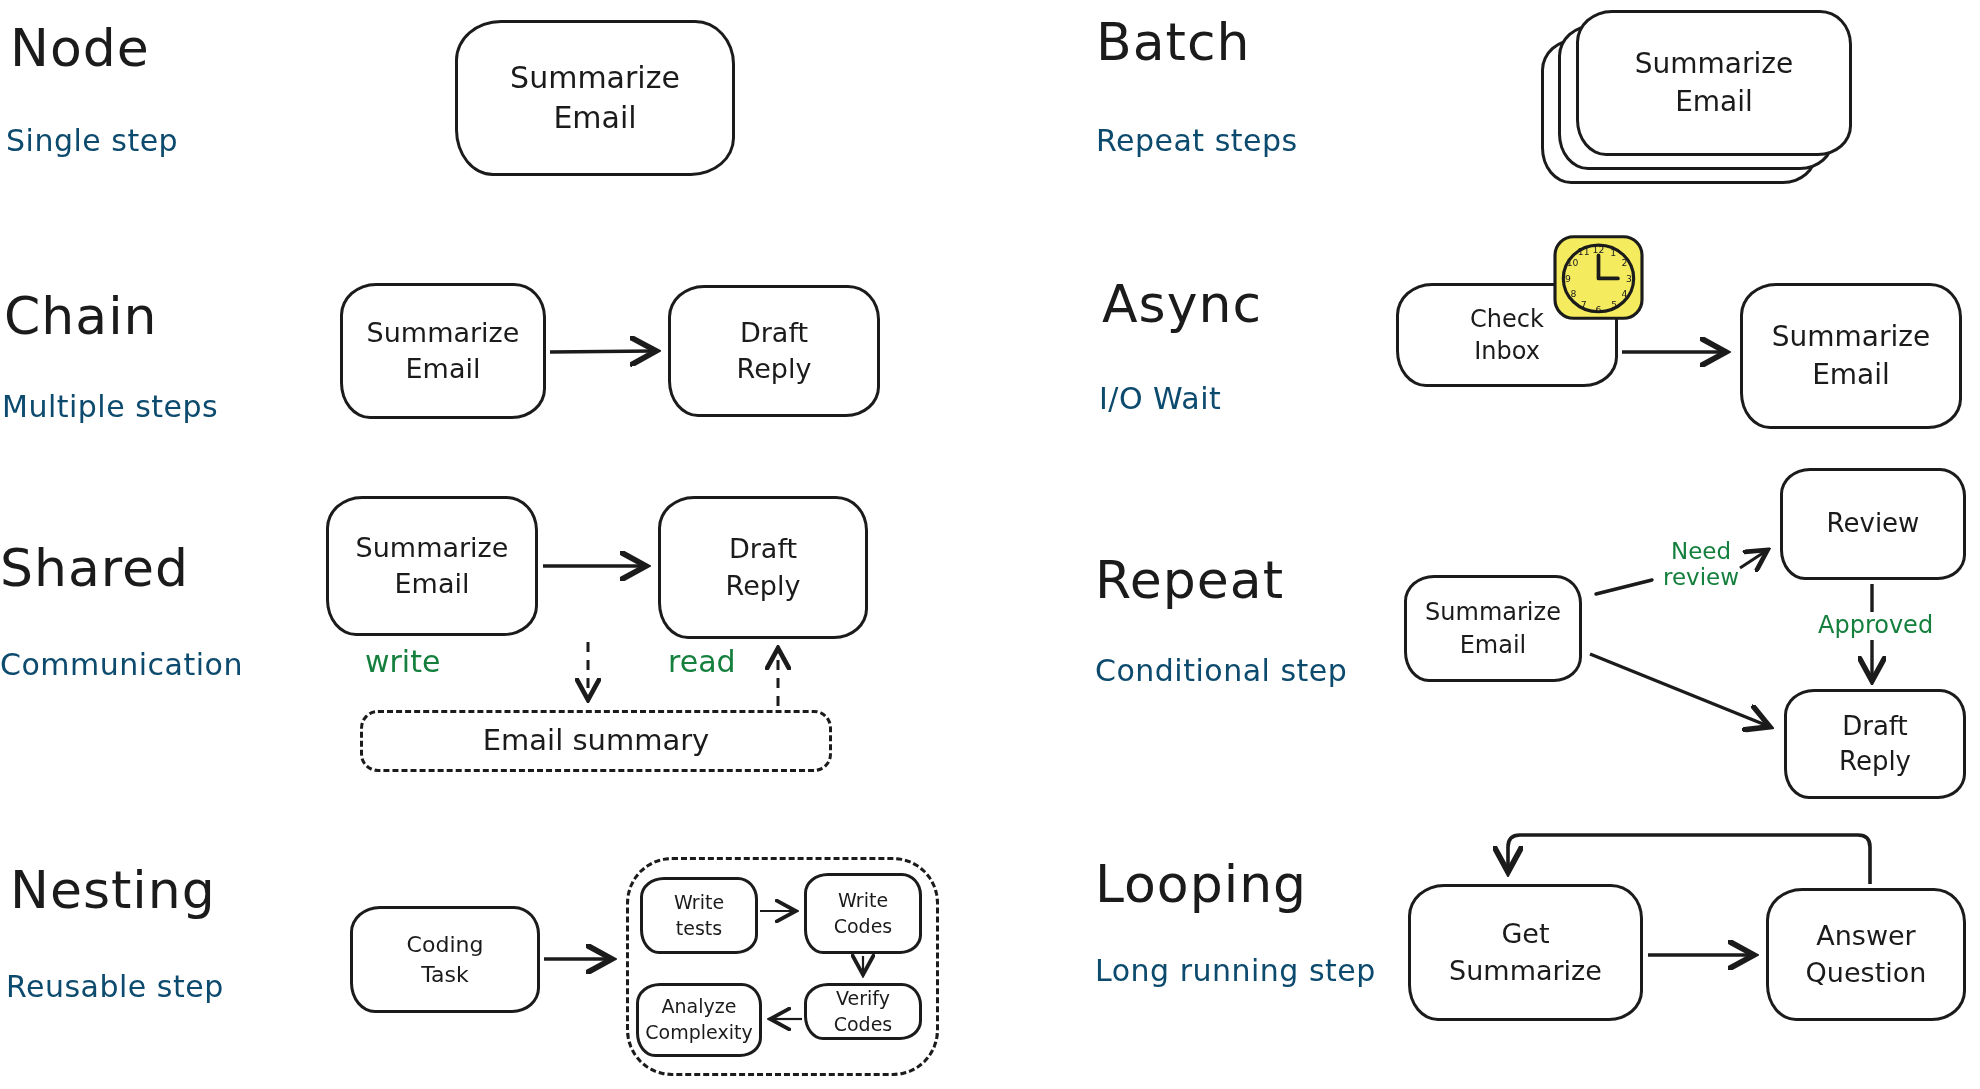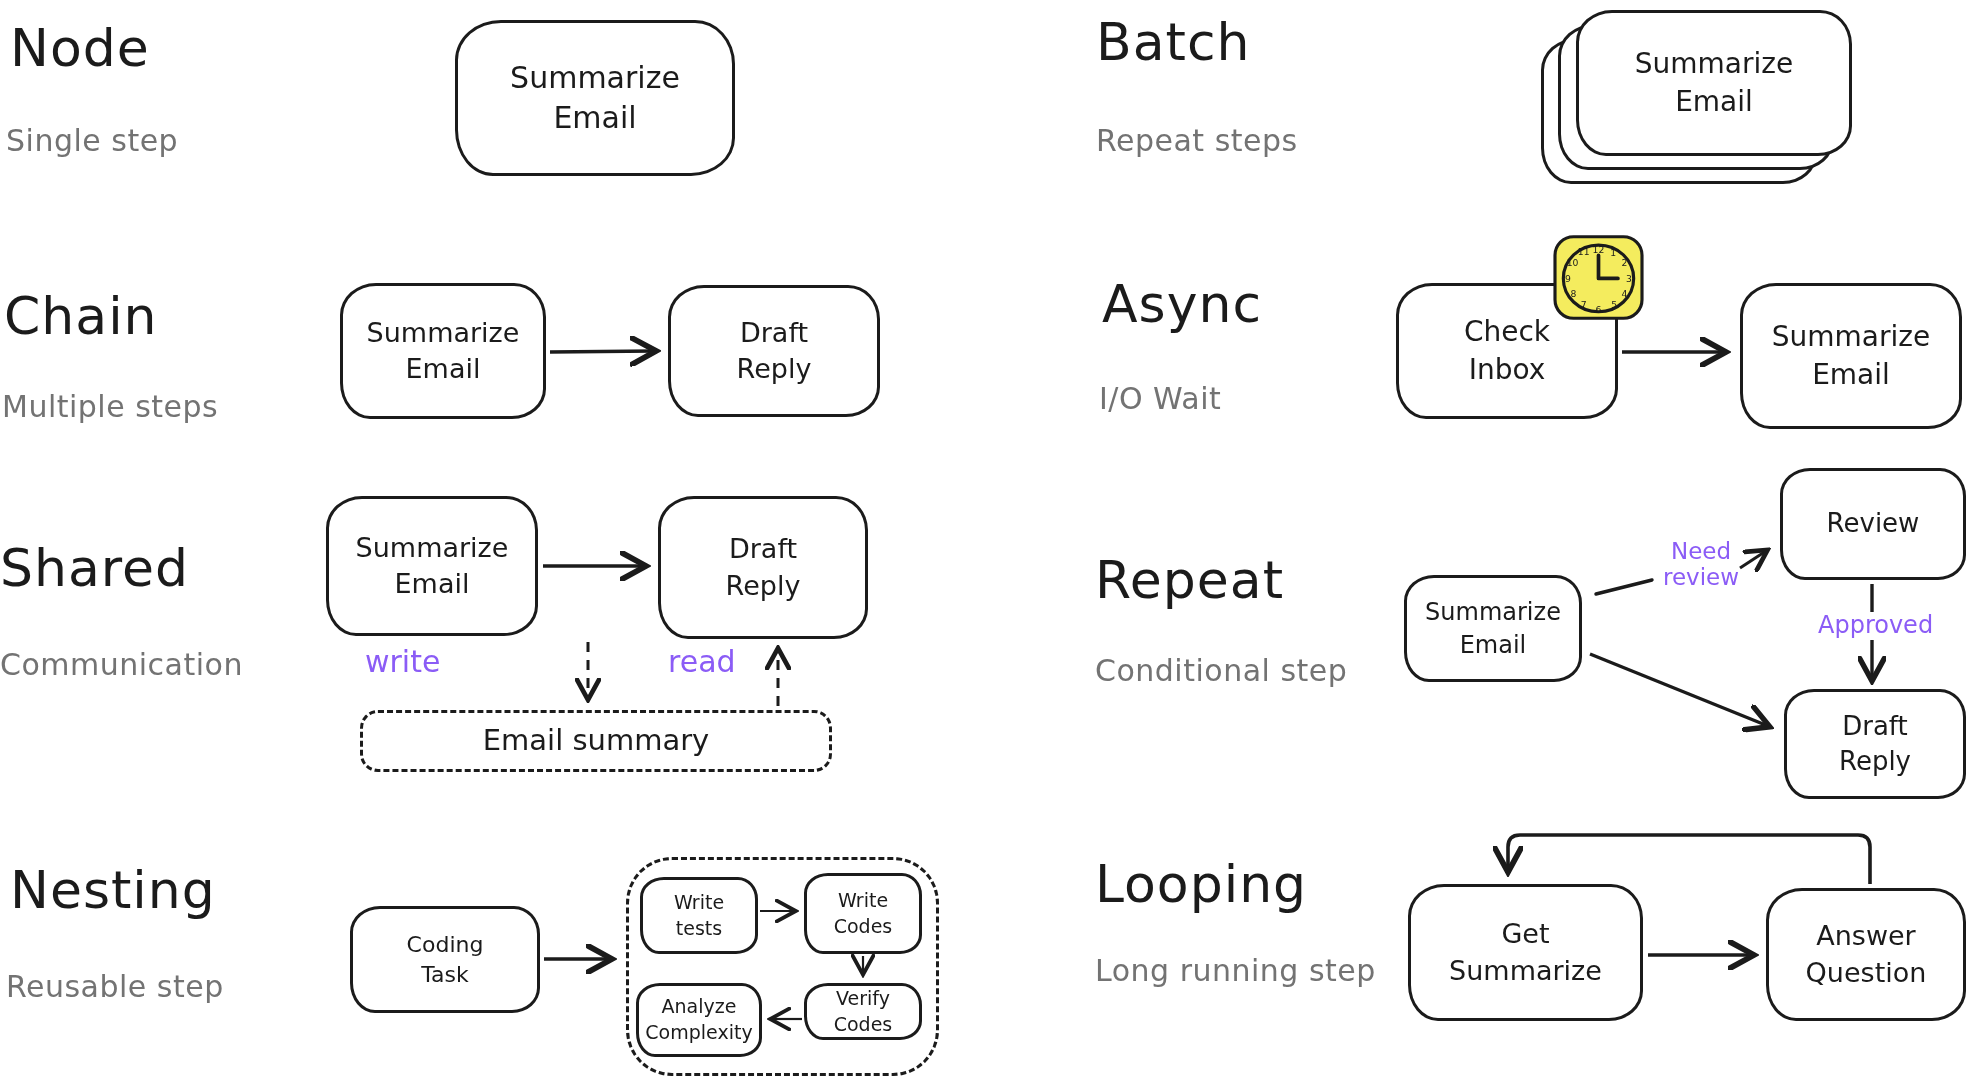--- a/index.html
+++ b/index.html
@@ -7,35 +7,35 @@
     width:1980px;height:1089px;position:relative;overflow:hidden;
     background:#ffffff;color:#1b1b1b;
     font-family:"DejaVu Sans", sans-serif;
   }
   .abs{position:absolute;}
   .title{
     font-size:52px;font-weight:normal;letter-spacing:1px;
     color:#1b1b1b;line-height:1;
   }
   .subtitle{
-    font-size:30px;color:#737373;line-height:1;letter-spacing:0.5px;
+    font-size:30px;color:#0c4a6e;line-height:1;letter-spacing:0.5px;
   }
   .box{
     position:absolute;box-sizing:border-box;
     border:3.5px solid #1b1b1b;background:#ffffff;
     display:flex;align-items:center;justify-content:center;
     text-align:center;white-space:pre-line;line-height:1.35;
     color:#1b1b1b;
   }
   .r42{border-radius:46px 40px 44px 38px / 40px 44px 38px 46px;}
   .r34{border-radius:36px 32px 34px 30px / 32px 34px 30px 36px;}
   .r28{border-radius:30px 26px 28px 25px / 26px 28px 25px 30px;}
   .r22{border-radius:24px 20px 22px 19px / 20px 22px 19px 24px;}
   .dashed{border-style:dashed;border-width:3px;}
-  .freelabel{position:absolute;color:#8b5cf6;white-space:pre-line;line-height:1.15;}
+  .freelabel{position:absolute;color:#15803d;white-space:pre-line;line-height:1.15;}
   svg.overlay{position:absolute;left:0;top:0;pointer-events:none;}
 </style>
 </head>
 <body>
 
 <svg class="overlay" width="1980" height="1089" viewBox="0 0 1980 1089">
   <defs>
     <marker id="ah" viewBox="0 0 14 14" refX="11" refY="7" markerWidth="8.5" markerHeight="8.5" orient="auto-start-reverse">
       <path d="M1,1 L12,7 L1,13" fill="none" stroke="#1b1b1b" stroke-width="2.6" stroke-linecap="round"></path>
     </marker>
@@ -115,21 +115,21 @@
   <div class="abs subtitle" style="left:1096px;top:126px">Repeat steps</div>
   <div class="box r34" style="left:1541px;top:38px;width:276px;height:146px"></div>
   <div class="box r34" style="left:1558px;top:24px;width:276px;height:146px"></div>
   <div class="box r34" style="left:1576px;top:10px;width:276px;height:146px;font-size:28px">Summarize
 Email</div>
 </section>
 
 <section>
   <div class="abs title" style="left:1102px;top:278px">Async</div>
   <div class="abs subtitle" style="left:1099px;top:384px">I/O Wait</div>
-  <div class="box r34" style="left:1396px;top:283px;width:222px;height:136px;font-size:28px">Check
+  <div class="box r34" style="left:1396px;top:283px;width:222px;height:104px;font-size:24px">Check
 Inbox</div>
   <div class="box r34" style="left:1740px;top:283px;width:222px;height:146px;font-size:28px">Summarize
 Email</div>
 
   <svg class="abs" style="left:1552px;top:234px" width="93" height="87" viewBox="0 0 100 94">
     <rect x="3" y="3" width="94" height="88" rx="20" fill="#f4ec5e" stroke="#1b1b1b" stroke-width="3.4"></rect>
     <ellipse cx="50" cy="48" rx="38" ry="36" fill="none" stroke="#1b1b1b" stroke-width="3.4"></ellipse>
     <path d="M50 48 L50 23 M50 48 L71 48" fill="none" stroke="#1b1b1b" stroke-width="4" stroke-linecap="round"></path>
     <g fill="#1b1b1b" font-size="10" font-family="DejaVu Sans, sans-serif" text-anchor="middle">
       <text x="50" y="21">12</text>

